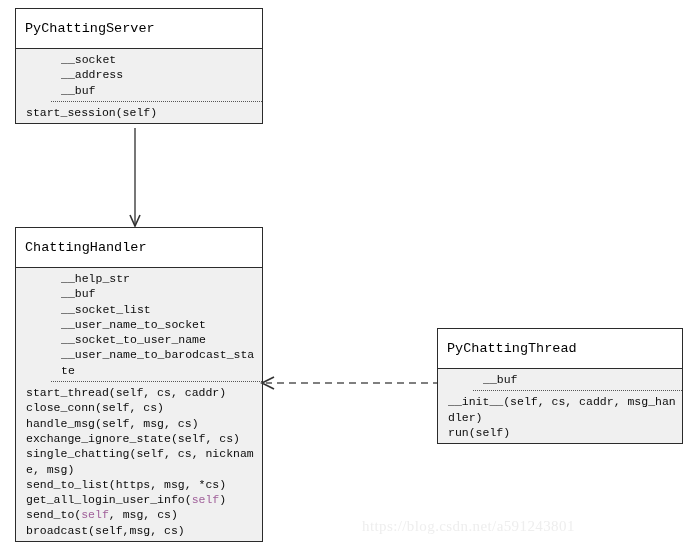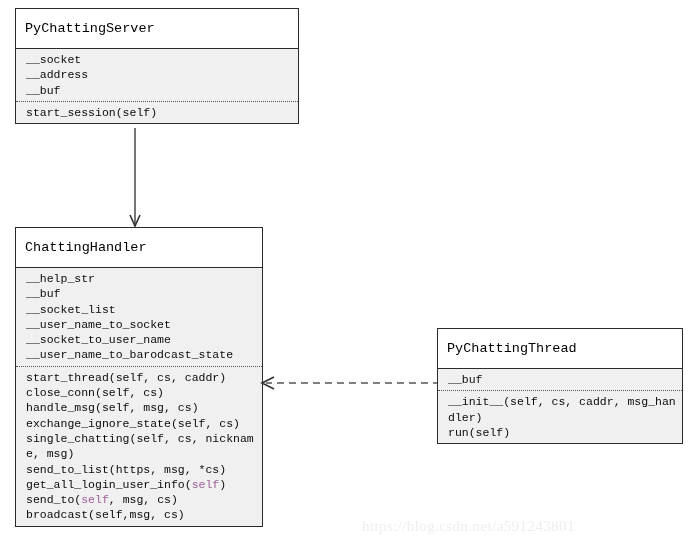--- a/index.html
+++ b/index.html
@@ -41,34 +41,35 @@
     color: #000000;
     letter-spacing: 0px;
     white-space: nowrap;
   }
   .uml-compartment {
     box-sizing: border-box;
     padding: 3px 4px 3px 10px;
   }
   .uml-attrs {
     border-bottom: 1px dotted #555555;
+    margin-left: 35px;
   }
   .uml-line {
     font-size: 11.5px;
     line-height: 15.3px;
     color: #0a0a0a;
     white-space: pre-wrap;
     word-break: break-all;
   }
   .kw-self {
     color: #a0609a;
   }
 
   
-  #class-server     { left: 15px;  top: 8px;   width: 284px; }
+  #class-server     { left: 15px;  top: 8px;   width: 248px; }
   #class-server  .uml-header { height: 40px; }
   #class-handler    { left: 15px;  top: 227px; width: 248px; }
   #class-handler .uml-header { height: 40px; }
   #class-thread     { left: 437px; top: 328px; width: 246px; }
   #class-thread  .uml-header { height: 40px; }
 
   
   .connector {
     position: absolute;
     pointer-events: none;

